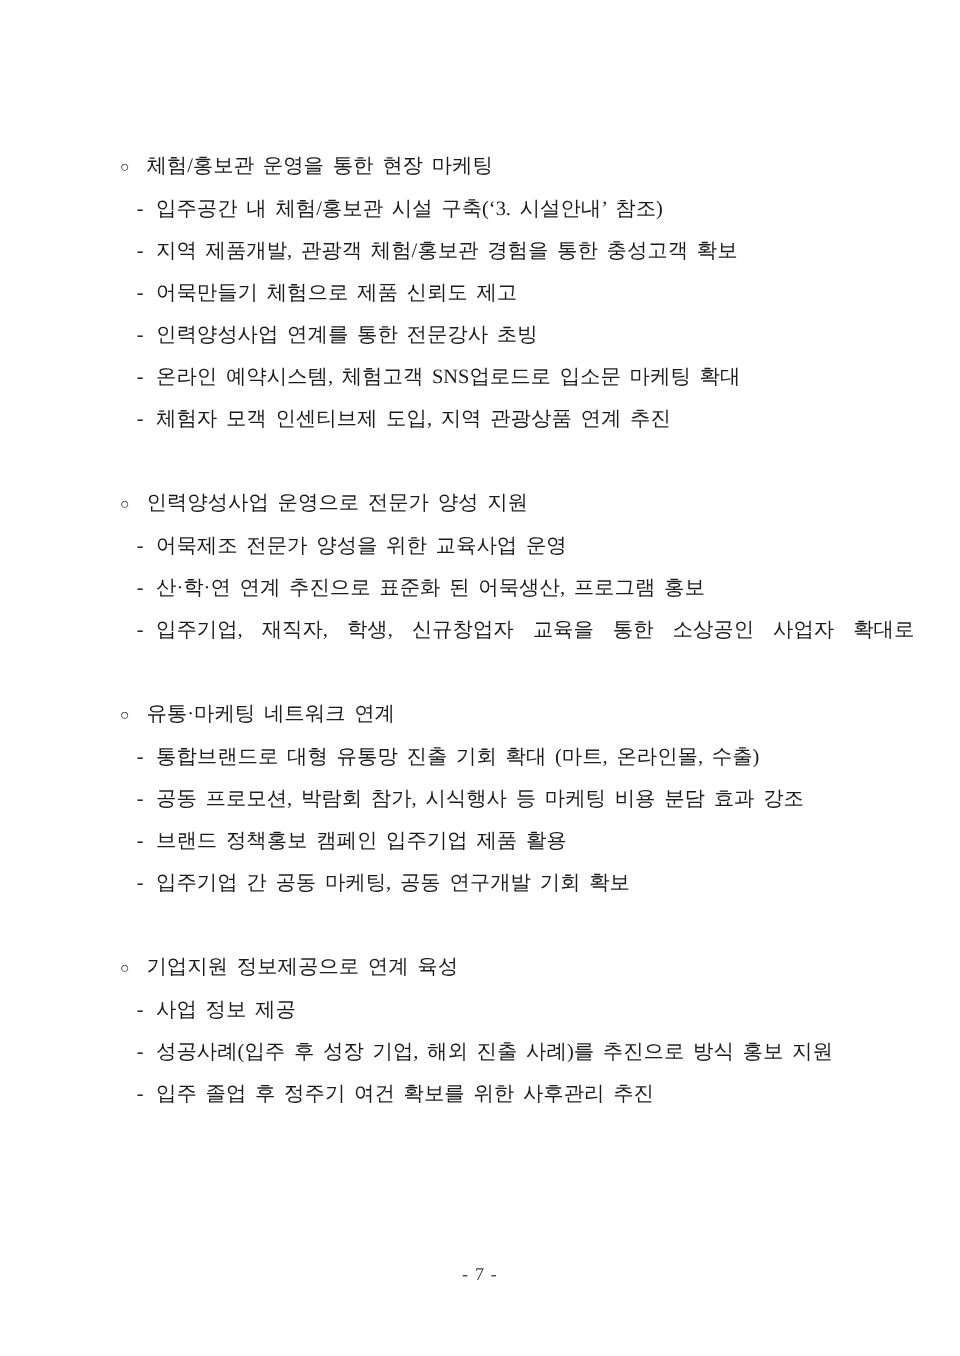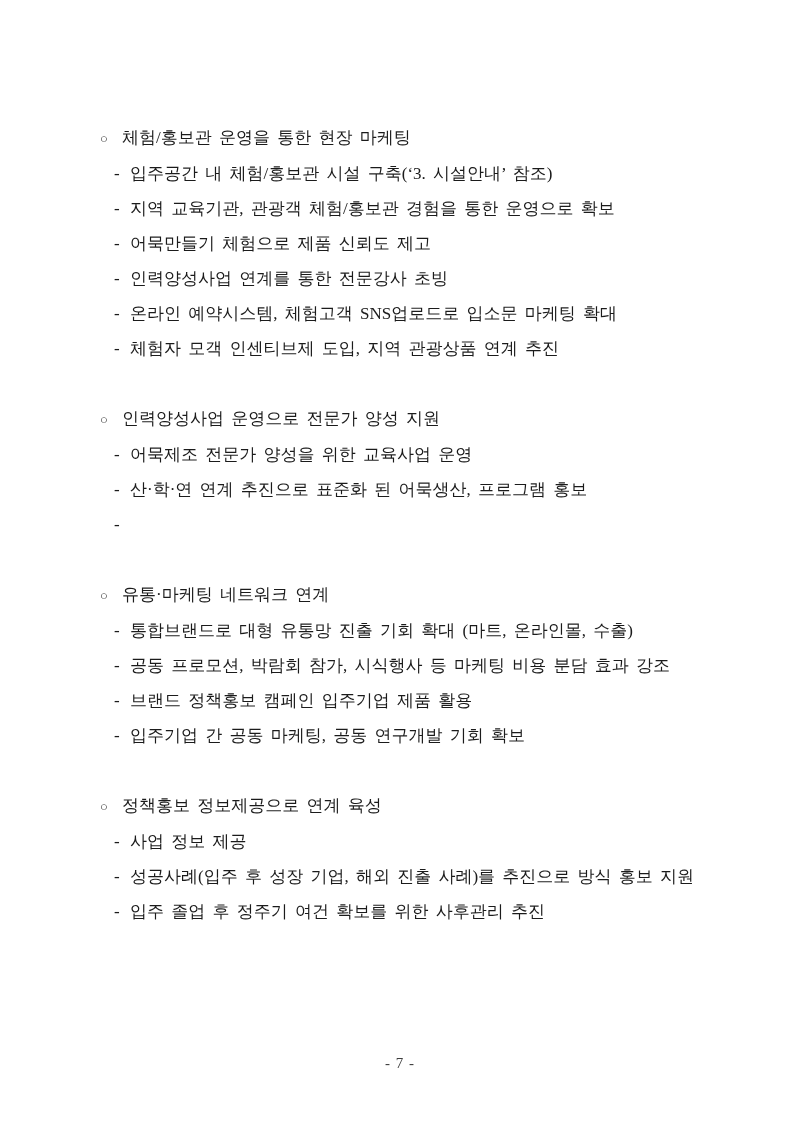--- a/index.html
+++ b/index.html
@@ -87,21 +87,21 @@
   <div class="line item">
     <span class="dash-col">-</span>
     <div class="item-text-col">
           <div class="tline">입주공간 내 체험/홍보관 시설 구축(‘3. 시설안내’ 참조)</div>
         </div>
   </div>
 
   <div class="line item">
     <span class="dash-col">-</span>
     <div class="item-text-col">
-          <div class="tline">지역 교육기관, 관광객 체험/홍보관 경험을 통한 운영으로 확보</div>
+          <div class="tline">지역 제품개발, 관광객 체험/홍보관 경험을 통한 충성고객 확보</div>
         </div>
   </div>
 
   <div class="line item">
     <span class="dash-col">-</span>
     <div class="item-text-col">
           <div class="tline">어묵만들기 체험으로 제품 신뢰도 제고</div>
         </div>
   </div>
 
@@ -143,20 +143,21 @@
   <div class="line item">
     <span class="dash-col">-</span>
     <div class="item-text-col">
           <div class="tline">산·학·연 연계 추진으로 표준화 된 어묵생산, 프로그램 홍보</div>
         </div>
   </div>
 
   <div class="line item">
     <span class="dash-col">-</span>
     <div class="item-text-col">
+          <div class="tline stretch">입주기업, 재직자, 학생, 신규창업자 교육을 통한 소상공인 사업자 확대로</div>
         </div>
   </div>
 </section>
 
   <section class="section">
     <div class="line heading">
       <span class="marker-col">○</span>
       <span class="heading-text">유통·마케팅 네트워크 연계</span>
     </div>
 
@@ -185,21 +186,21 @@
     <span class="dash-col">-</span>
     <div class="item-text-col">
           <div class="tline">입주기업 간 공동 마케팅, 공동 연구개발 기회 확보</div>
         </div>
   </div>
 </section>
 
   <section class="section">
     <div class="line heading">
       <span class="marker-col">○</span>
-      <span class="heading-text">정책홍보 정보제공으로 연계 육성</span>
+      <span class="heading-text">기업지원 정보제공으로 연계 육성</span>
     </div>
 
   <div class="line item">
     <span class="dash-col">-</span>
     <div class="item-text-col">
           <div class="tline">사업 정보 제공</div>
         </div>
   </div>
 
   <div class="line item">

